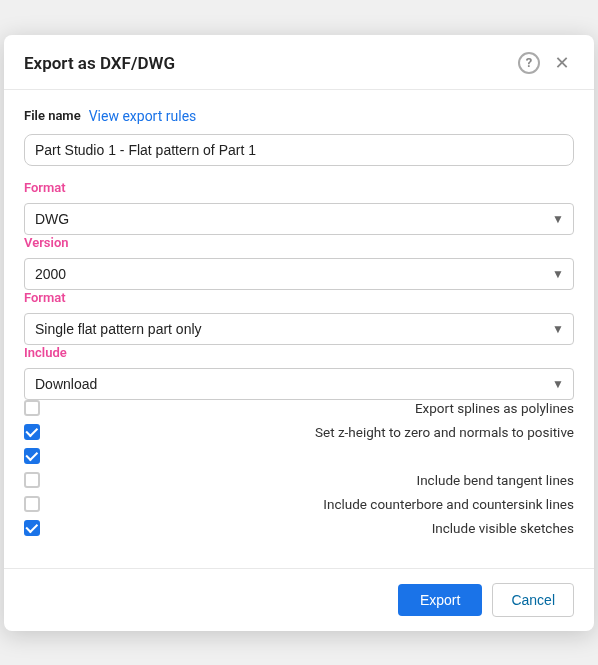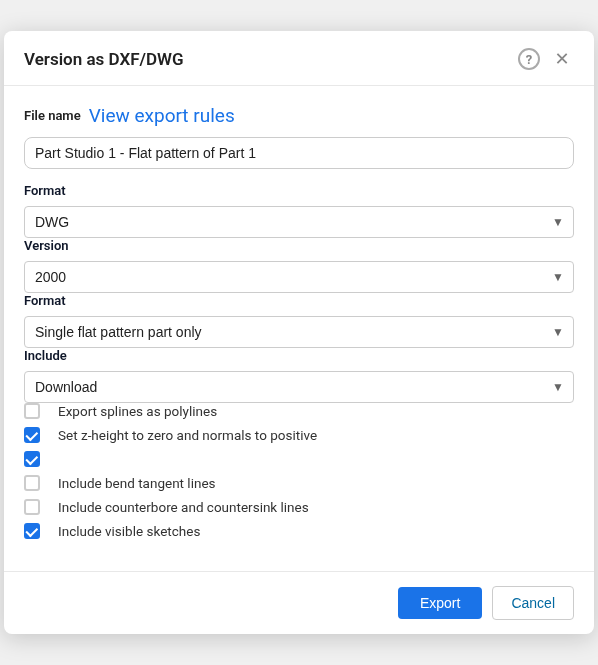--- a/index.html
+++ b/index.html
@@ -60,21 +60,21 @@
       color: #222;
       margin-bottom: 10px;
       display: flex;
       align-items: center;
       gap: 8px;
     }
     .field-label a {
       font-weight: 400;
       color: #1a73e8;
       text-decoration: none;
-      font-size: 19px;
+      font-size: 14px;
     }
     .text-input {
       width: 100%;
       border: 1px solid #ccc;
       border-radius: 8px;
       padding: 7px 10px;
       font-size: 14px;
       color: #222;
       outline: none;
       margin-bottom: 14px;
@@ -100,28 +100,29 @@
       right: 10px;
       top: 50%;
       transform: translateY(-50%);
       pointer-events: none;
       color: #666;
       font-size: 12px;
     }
     .section-label {
       font-weight: 600;
       font-size: 13px;
-      color: #0f172a;
+      color: #ec4899;
       margin-bottom: 8px;
     }
     .checkbox-row {
       display: flex;
       align-items: center;
       gap: 18px;
       margin-bottom: 8px;
+      justify-content: space-between;
     }
     .checkbox-row label {
       font-size: 13.5px;
       color: #333;
       cursor: pointer;
     }
     .checkbox-custom {
       width: 16px;
       height: 16px;
       border: 2px solid #ccc;
@@ -187,21 +188,21 @@
       font-weight: 700;
       cursor: pointer;
     }
   </style>
 </head>
 <body>
 
 <div class="dialog">
 
   <div class="dialog-header">
-    <span class="dialog-title">Version as DXF/DWG</span>
+    <span class="dialog-title">Export as DXF/DWG</span>
     <div class="header-icons">
       <span class="question-icon">?</span>
       <button class="icon-btn">✕</button>
     </div>
   </div>
 
   <div class="dialog-body">
 
     
     <div class="field-label">

